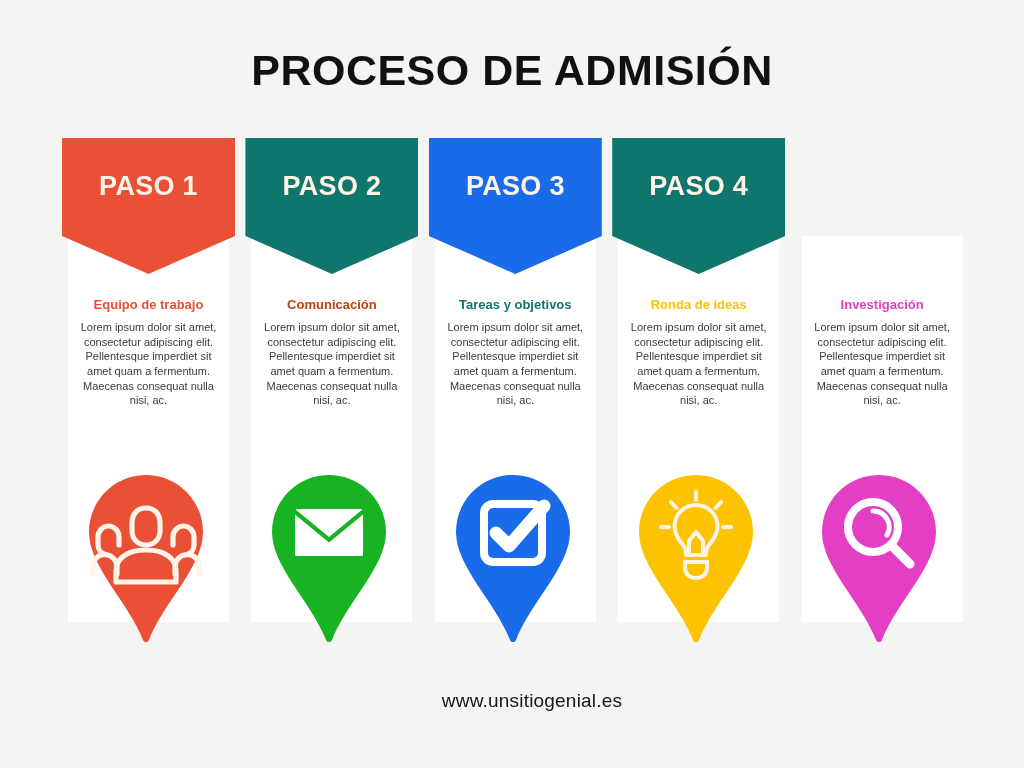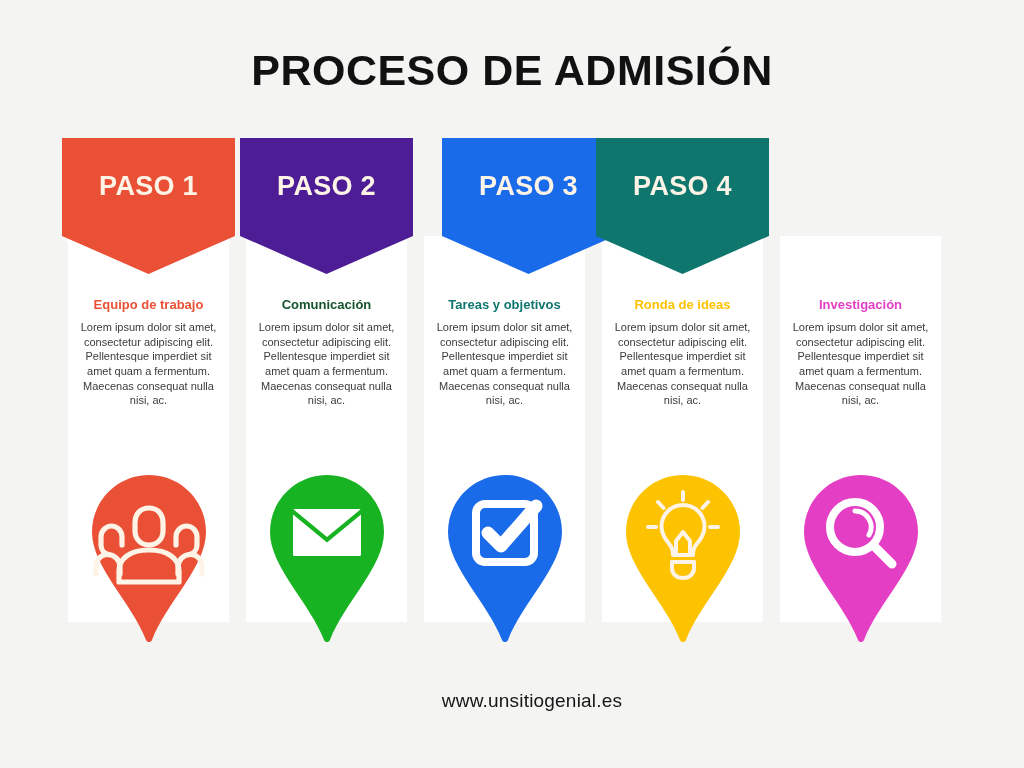--- a/index.html
+++ b/index.html
@@ -37,21 +37,21 @@
   }
 
   
   .columns {
     position: absolute;
     top: 138px;
     left: 62px;
     width: 901px;
     height: 530px;
     display: flex;
-    gap: 5px;
+    gap: 16px;
   }
 
   .column {
     position: relative;
     width: 173px;
     height: 530px;
   }
 
   
   .card {
@@ -165,37 +165,37 @@
             <path d="M28 99 L28 92 C28 85 22.5 79.5 15.5 79.5 C8.5 79.5 4 85 4 92 L4 99"></path>
             <path d="M86 99 L86 92 C86 85 91.5 79.5 98.5 79.5 C105.5 79.5 110 85 110 92 L110 99"></path>
             <path d="M27 107 L27 96 C27 83.5 38 75 57 75 C76 75 87 83.5 87 96 L87 107 Z"></path>
           </g>
         </svg>
       </div>
     </div>
 
     <div class="column">
       <div class="card"></div>
-      <div class="banner" style="background: #4c1d95;">
+      <div class="banner" style="background: #0f766e;">
         <span class="banner-label" style="color: rgb(253, 243, 231);">PASO 2</span>
       </div>
-      <div class="card-heading" style="color: #14532d;">Comunicación</div>
+      <div class="card-heading" style="color: #c2410c;">Comunicación</div>
       <div class="card-body">Lorem ipsum dolor sit amet, consectetur adipiscing elit. Pellentesque imperdiet sit amet quam a fermentum. Maecenas consequat nulla nisi, ac.</div>
       <div class="pin-wrap">
         <svg class="pin-svg" viewBox="0 0 114 168" style="fill: rgb(24, 179, 34); color: rgb(24, 179, 34);">
           <path d="M57 0 C25.5 0 0 25.5 0 57 C0 92 40 128 54 165 C55.3 167.8 58.7 167.8 60 165 C74 128 114 92 114 57 C114 25.5 88.5 0 57 0 Z"></path>
           <rect x="23" y="34" width="68" height="47" rx="1.5" fill="#ffffff"></rect>
           <path d="M23 34 L57 62 L91 34 L91 39.5 L57 67.5 L23 39.5 Z" fill="currentColor"></path>
         </svg>
       </div>
     </div>
 
     <div class="column">
       <div class="card"></div>
-      <div class="banner" style="background: rgb(26, 107, 234); margin-left: 24px;">
+      <div class="banner" style="background: rgb(26, 107, 234);">
         <span class="banner-label" style="color: rgb(253, 243, 231);">PASO 3</span>
       </div>
       <div class="card-heading" style="color: #0f766e;">Tareas y objetivos</div>
       <div class="card-body">Lorem ipsum dolor sit amet, consectetur adipiscing elit. Pellentesque imperdiet sit amet quam a fermentum. Maecenas consequat nulla nisi, ac.</div>
       <div class="pin-wrap">
         <svg class="pin-svg" viewBox="0 0 114 168" style="fill: rgb(26, 107, 234); color: rgb(26, 107, 234);">
           <path d="M57 0 C25.5 0 0 25.5 0 57 C0 92 40 128 54 165 C55.3 167.8 58.7 167.8 60 165 C74 128 114 92 114 57 C114 25.5 88.5 0 57 0 Z"></path>
           <rect x="28" y="29" width="58" height="58" rx="9" fill="none" stroke="#ffffff" stroke-width="8"></rect>
           <path d="M40 58 L53 71 L88 31" fill="none" stroke="#ffffff" stroke-width="13" stroke-linecap="round" stroke-linejoin="round"></path>
         </svg>

